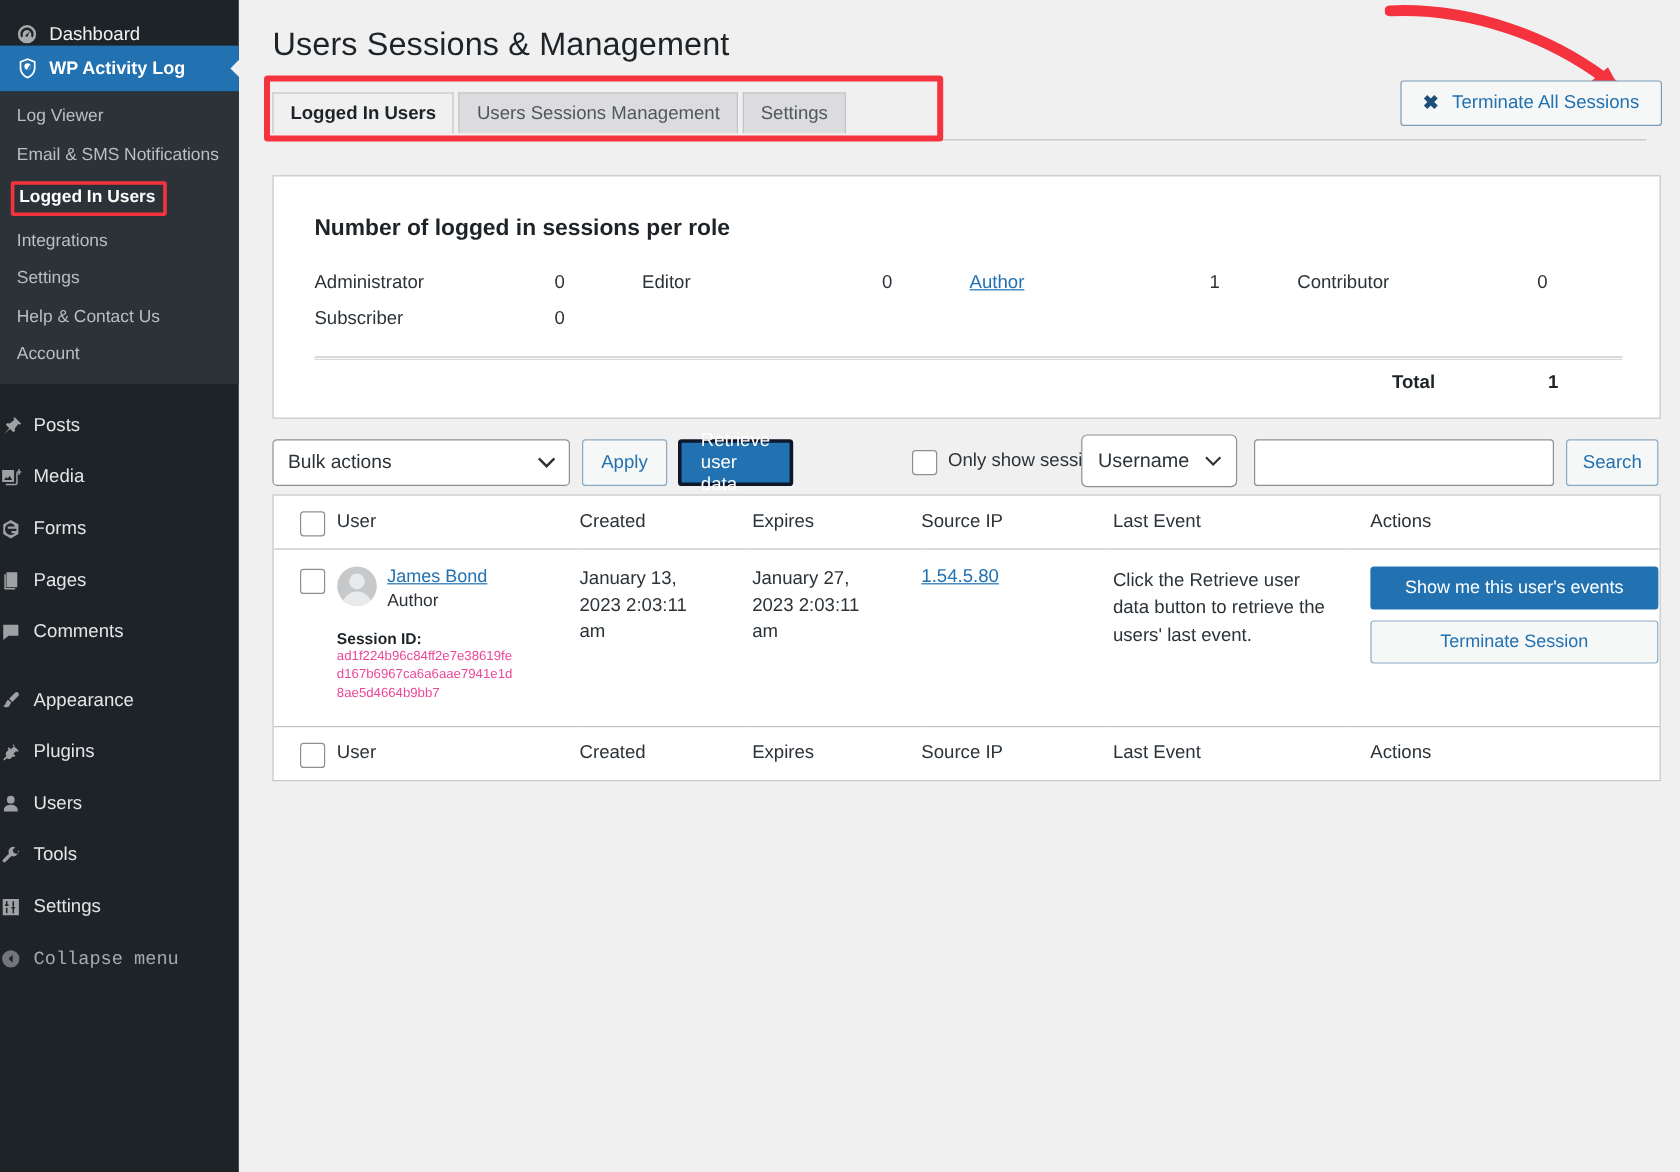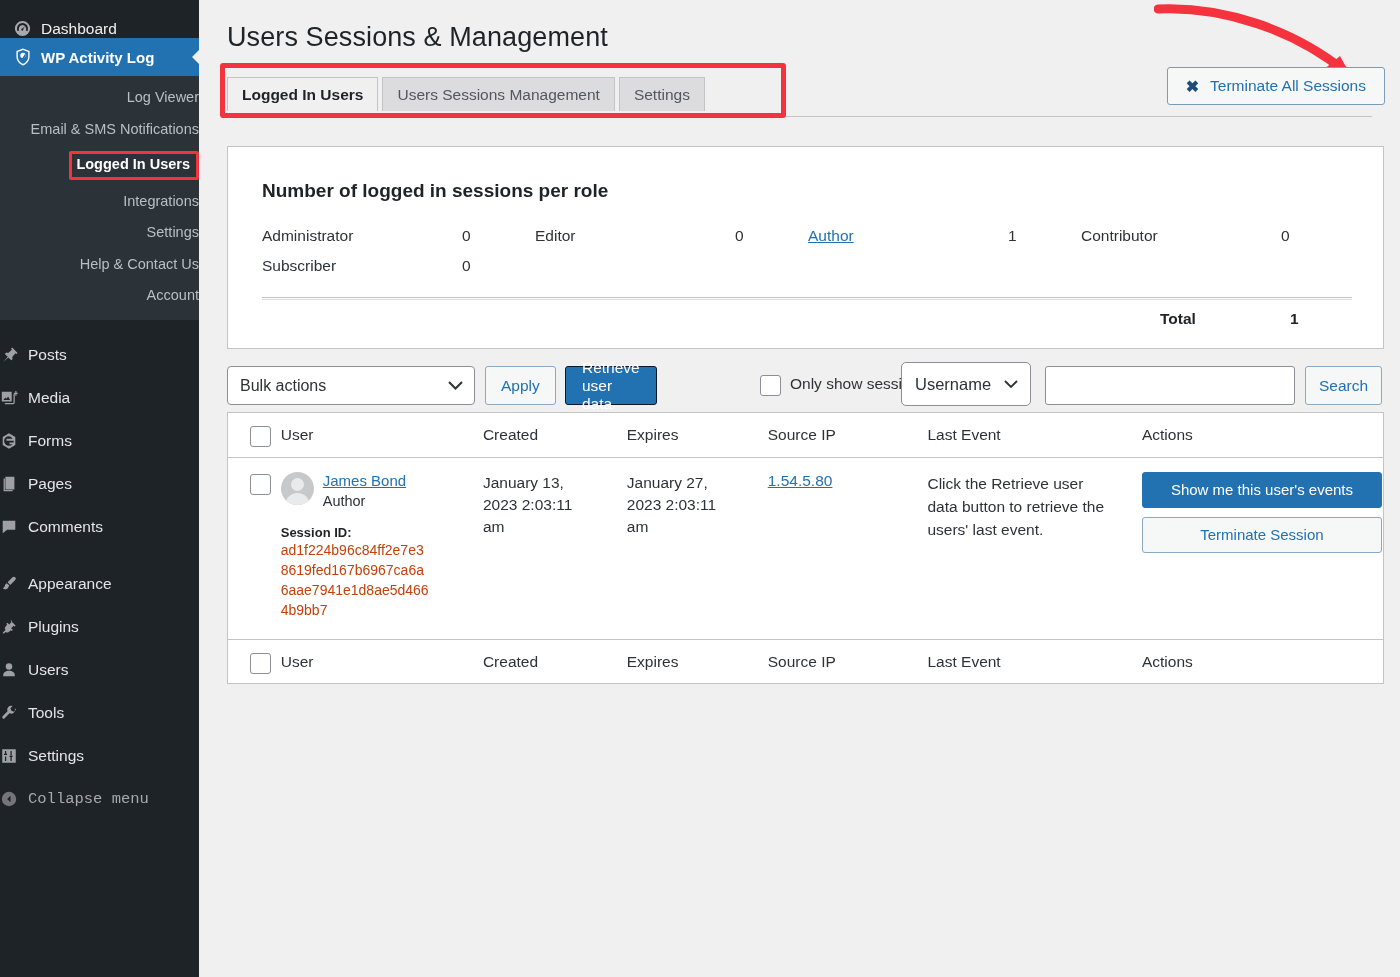--- a/index.html
+++ b/index.html
@@ -44,21 +44,20 @@
     border-bottom: 8px solid transparent;
     border-right: 8px solid #f0f0f1;
   }
 
   .submenu { background: #2c3338; padding: 6px 0 8px 0; }
   .submenu-item {
     padding: 6px 0 6px 14px;
     color: #b9bfc4;
     font-size: 14.5px;
     line-height: 1.35;
-    text-align: right;
   }
   .submenu-item.sel {
     color: #fff; font-weight: 700;
   }
   .hl-box {
     display: inline-block;
     border: 3px solid #f5333f;
     padding: 1px 6px 2px 4px;
     margin-left: -5px;
     border-radius: 2px;
@@ -176,21 +175,21 @@
   #apply {
     position: absolute; left: 258px; top: 0;
     height: 39px; padding: 0 15px;
     background: #f6f7f7; border: 1px solid #8aa9c2; border-radius: 3px;
     color: #2271b1; font-size: 15.5px;
     display: flex; align-items: center;
   }
   #retrieve {
     position: absolute; left: 338px; top: 0;
     height: 39px; padding: 0 16px;
-    background: #2271b1; border: 1px solid #0f172a; border-radius: 3px;
+    background: #2271b1; border: 3px solid #0f172a; border-radius: 3px;
     color: #fff; font-size: 15.5px;
     display: flex; align-items: center;
   }
   #onlycb {
     position: absolute; left: 533px; top: 9px;
     width: 21px; height: 21px;
     background: #fff; border: 1px solid #8c8f94; border-radius: 3px;
   }
   #onlylbl {
     position: absolute; left: 563px; top: 9px;
@@ -250,21 +249,21 @@
 
   .body-row td { padding-top: 14px; padding-bottom: 18px; font-size: 15.5px; color: #2c3338; }
   .body-row td.c-cb { padding-left: 22px; padding-top: 16px; }
   .uline { display: flex; gap: 9px; align-items: flex-start; }
   .avatar { width: 33px; height: 33px; border-radius: 50%; background: #c6c8ca; position: relative; overflow: hidden; flex: none; }
   .avatar .head { position:absolute; left:10px; top:6px; width:13px; height:13px; border-radius:50%; background:#e9eaeb; }
   .avatar .body { position:absolute; left:4px; top:21px; width:25px; height:18px; border-radius:13px 13px 0 0; background:#e9eaeb; }
   .uname { color: #2271b1; font-size: 15px; line-height: 1.1; }
   .urole { color: #2c3338; font-size: 14.5px; margin-top: 3px; }
   .sid-label { font-weight: 700; font-size: 13px; color: #1d2327; margin-top: 16px; }
-  .sid-val { font-size: 14px; color: #c2410c; line-height: 1.45; word-break: break-all; width: 150px; }
+  .sid-val { font-size: 11px; color: #ec4899; line-height: 1.45; word-break: break-all; width: 150px; }
   .dt { line-height: 1.45; width: 110px; }
   .ip { color: #2271b1; }
   .ev { line-height: 1.5; width: 184px; }
   .btn-primary {
     display: block; width: 240px; height: 36px;
     background: #2271b1; border: 1px solid #2271b1; border-radius: 3px;
     color: #fff; font-size: 15px; text-align: center; line-height: 34px;
     margin-bottom: 9px;
   }
   .btn-secondary {

